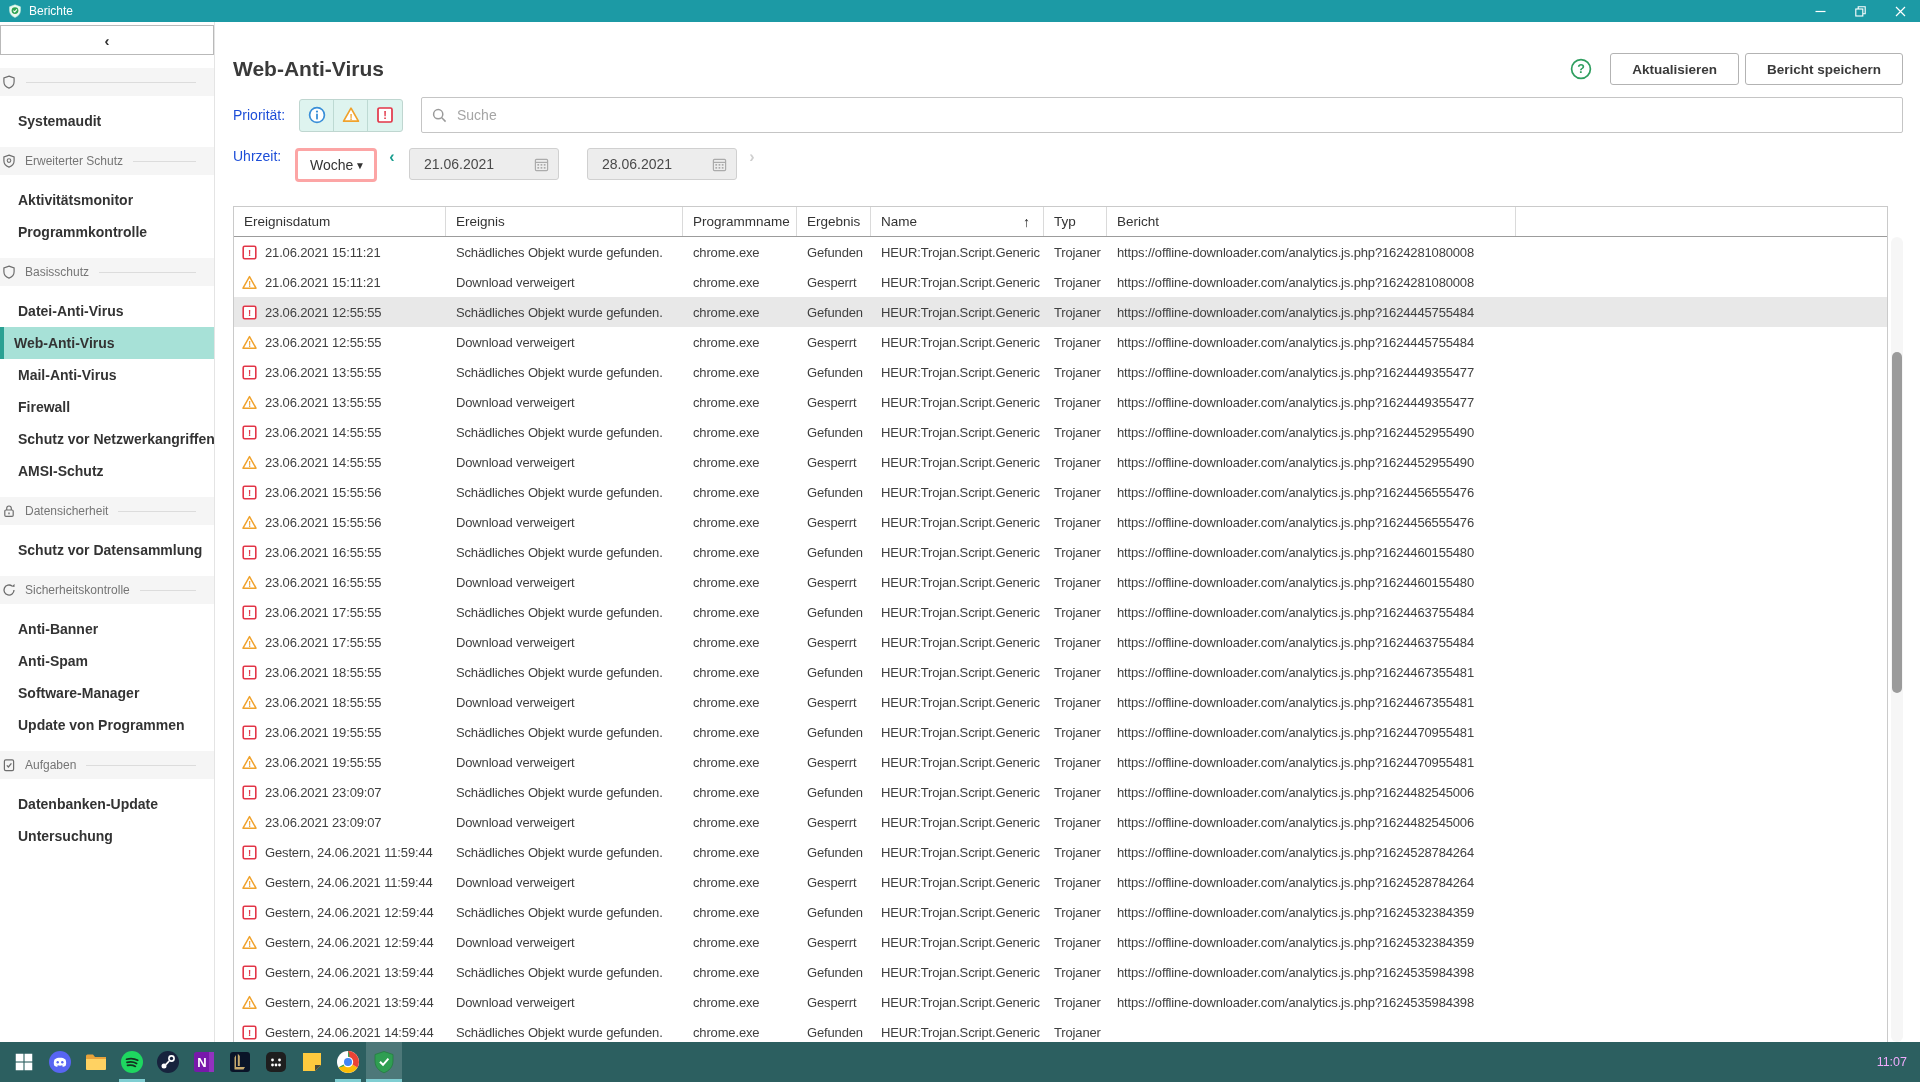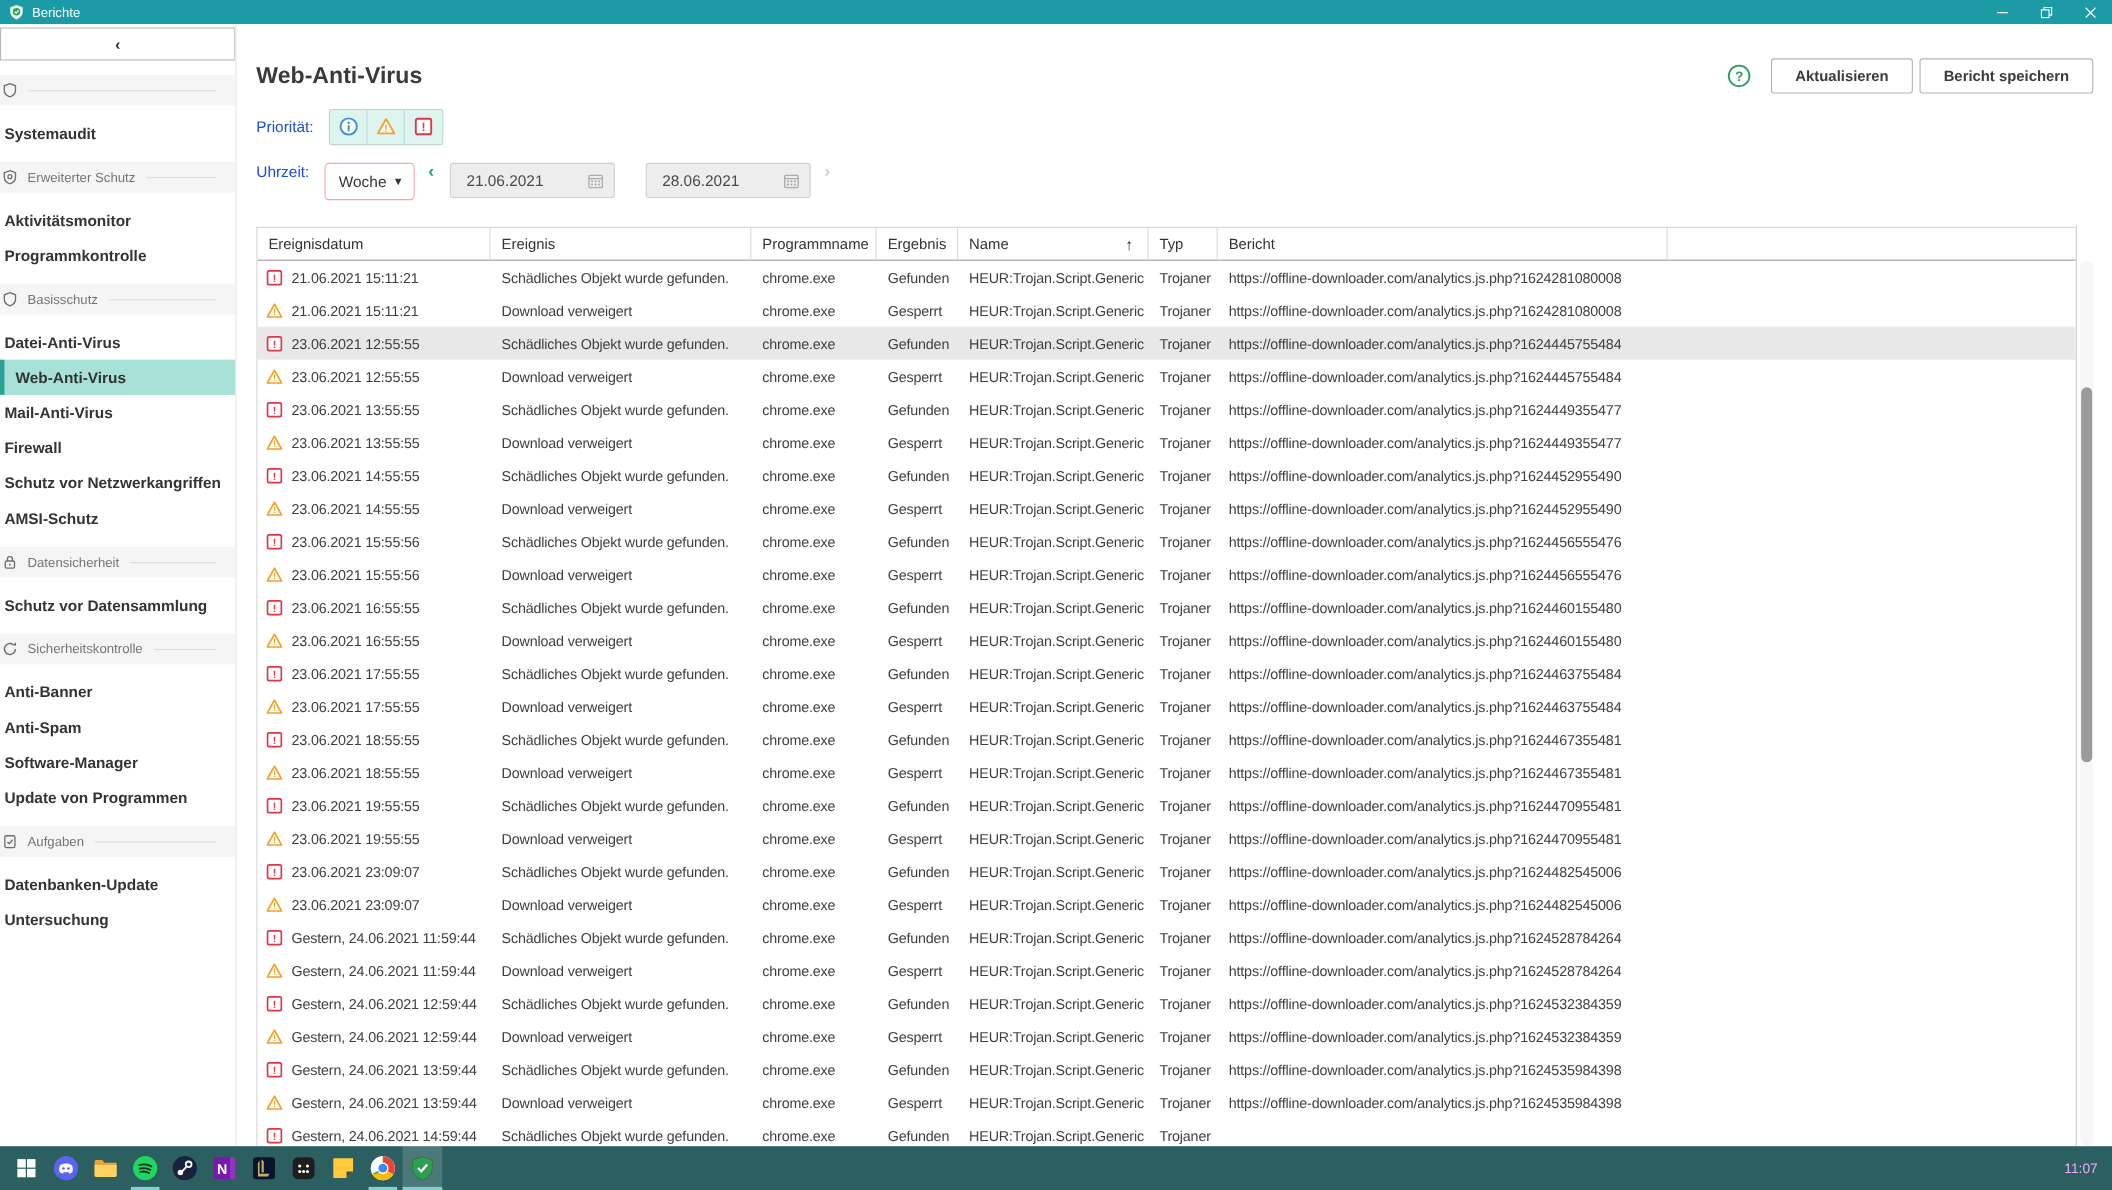--- a/index.html
+++ b/index.html
@@ -22,21 +22,21 @@
   
   .app { height:1020px; display:flex; background:#fff; flex-shrink:0; }
 
   
   .sidebar { width:215px; flex-shrink:0; border-right:1px solid #e4e4e4; padding-top:3px; overflow:hidden; }
   .collapse-btn { height:30px; border:1px solid #b9b9b9; background:#fff; display:flex; align-items:center; justify-content:center; margin-bottom:13px; font-size:15px; font-weight:bold; color:#333; cursor:pointer; }
   .nav-section { height:28px; background:#f5f5f5; display:flex; align-items:center; padding-left:2px; margin:10px 0 9px 0; }
   .nav-section .nav-ic { width:14px; height:14px; display:flex; flex-shrink:0; }
   .nav-section .lbl { font-size:12px; color:#757575; margin-left:9px; white-space:nowrap; }
   .nav-section .line { flex:1; height:1px; background:#dcdcdc; margin:0 18px 0 10px; }
-  .nav-item { height:32px; display:flex; align-items:center; padding-left:4px; font-size:14px; font-weight:bold; color:#333; cursor:pointer; white-space:nowrap; }
+  .nav-item { height:32px; display:flex; align-items:center; padding-left:18px; font-size:14px; font-weight:bold; color:#333; cursor:pointer; white-space:nowrap; }
   .nav-item.selected { background:#a7e1d7; border-left:4px solid #2aa193; padding-left:10px; }
 
   
   .content { flex:1; padding:0 17px 0 18px; overflow:hidden; display:flex; flex-direction:column; }
   .content-header { margin-top:30px; height:34px; display:flex; align-items:center; }
   .page-title { font-size:21px; font-weight:bold; color:#3a3a3a; }
   .header-actions { margin-left:auto; display:flex; align-items:center; }
   .help-ic { width:22px; height:22px; margin-right:18px; display:flex; cursor:pointer; }
   .btn { height:32px; padding:0 21px; background:#fff; border:1px solid #b3b3b3; border-radius:3px; font-family:"Liberation Sans",sans-serif; font-size:13.5px; font-weight:bold; color:#3a3a3a; cursor:pointer; }
   .btn + .btn { margin-left:6px; }
@@ -47,21 +47,21 @@
   .prio-group { display:flex; height:33px; background:#def4ef; border:1px solid #bfd6d0; border-radius:3px; overflow:hidden; margin-right:18px; }
   .prio-cell { width:34px; display:flex; align-items:center; justify-content:center; border-right:1px solid #bddad3; cursor:pointer; }
   .prio-cell:last-child { border-right:none; }
   .searchbox { flex:1; height:36px; border:1px solid #c5c5c5; border-radius:2px; display:flex; align-items:center; padding-left:10px; }
   .searchbox svg { flex-shrink:0; }
   .searchbox input { border:none; outline:none; flex:1; margin-left:8px; font-family:"Liberation Sans",sans-serif; font-size:14px; color:#555; background:transparent; }
   .searchbox input::placeholder { color:#a5a5a5; }
 
   .time-row { margin-top:15px; height:34px; display:flex; align-items:flex-start; }
   .time-row .flt-label { width:62px; }
-  .period-select { width:82px; height:34px; border:1px solid #fca5a5; border-radius:4px; background:#fff; display:flex; align-items:center; padding:0 9px 0 12px; font-size:14px; color:#333; cursor:pointer; }
+  .period-select { width:82px; height:34px; border:3px solid #fca5a5; border-radius:4px; background:#fff; display:flex; align-items:center; padding:0 9px 0 12px; font-size:14px; color:#333; cursor:pointer; }
   .period-select .caret { margin-left:auto; font-size:10px; color:#333; }
   .nav-chev { width:14px; text-align:center; font-size:16px; font-weight:bold; margin-left:8px; cursor:pointer; }
   .nav-chev.prev { color:#1b9e8f; }
   .nav-chev.next { color:#cfcfcf; }
   .date-box { width:150px; height:32px; background:#ededed; border:1px solid #d0d0d0; border-radius:3px; display:flex; align-items:center; padding:0 9px 0 14px; font-size:14px; color:#4a4a4a; margin-left:10px; cursor:pointer; }
   .date-box .cal { margin-left:auto; display:flex; }
   .date-box + .date-box { margin-left:28px; }
 
   
   .table-zone { margin-top:24px; height:836px; display:flex; overflow:hidden; }
@@ -236,20 +236,27 @@
                 <text x="9" y="13.6" text-anchor="middle" font-size="9.5" font-weight="bold" fill="#f0a22c" font-family="Liberation Sans, sans-serif">!</text>
               </svg>
           </span>
           <span class="prio-cell">
             <svg viewBox="0 0 18 18" width="18" height="18">
                 <rect x="2" y="2" width="14" height="14" rx="1.5" fill="#fff" stroke="#e23648" stroke-width="1.7"></rect>
                 <text x="9" y="13.4" text-anchor="middle" font-size="11" font-weight="bold" fill="#e23648" font-family="Liberation Sans, sans-serif">!</text>
               </svg>
           </span>
         </div>
+        <div class="searchbox">
+          <svg width="15" height="15" viewBox="0 0 15 15">
+              <circle cx="6.2" cy="6.2" r="4.6" fill="none" stroke="#9a9a9a" stroke-width="1.5"></circle>
+              <line x1="9.8" y1="9.8" x2="13.6" y2="13.6" stroke="#9a9a9a" stroke-width="1.5"></line>
+            </svg>
+          <input type="text" placeholder="Suche" style="">
+        </div>
       </div>
 
       <div class="time-row">
         <span class="flt-label">Uhrzeit:</span>
         <div class="period-select">
           <span>Woche</span>
           <span class="caret">▼</span>
         </div>
         <span class="nav-chev prev">‹</span>
         <div class="date-box">

